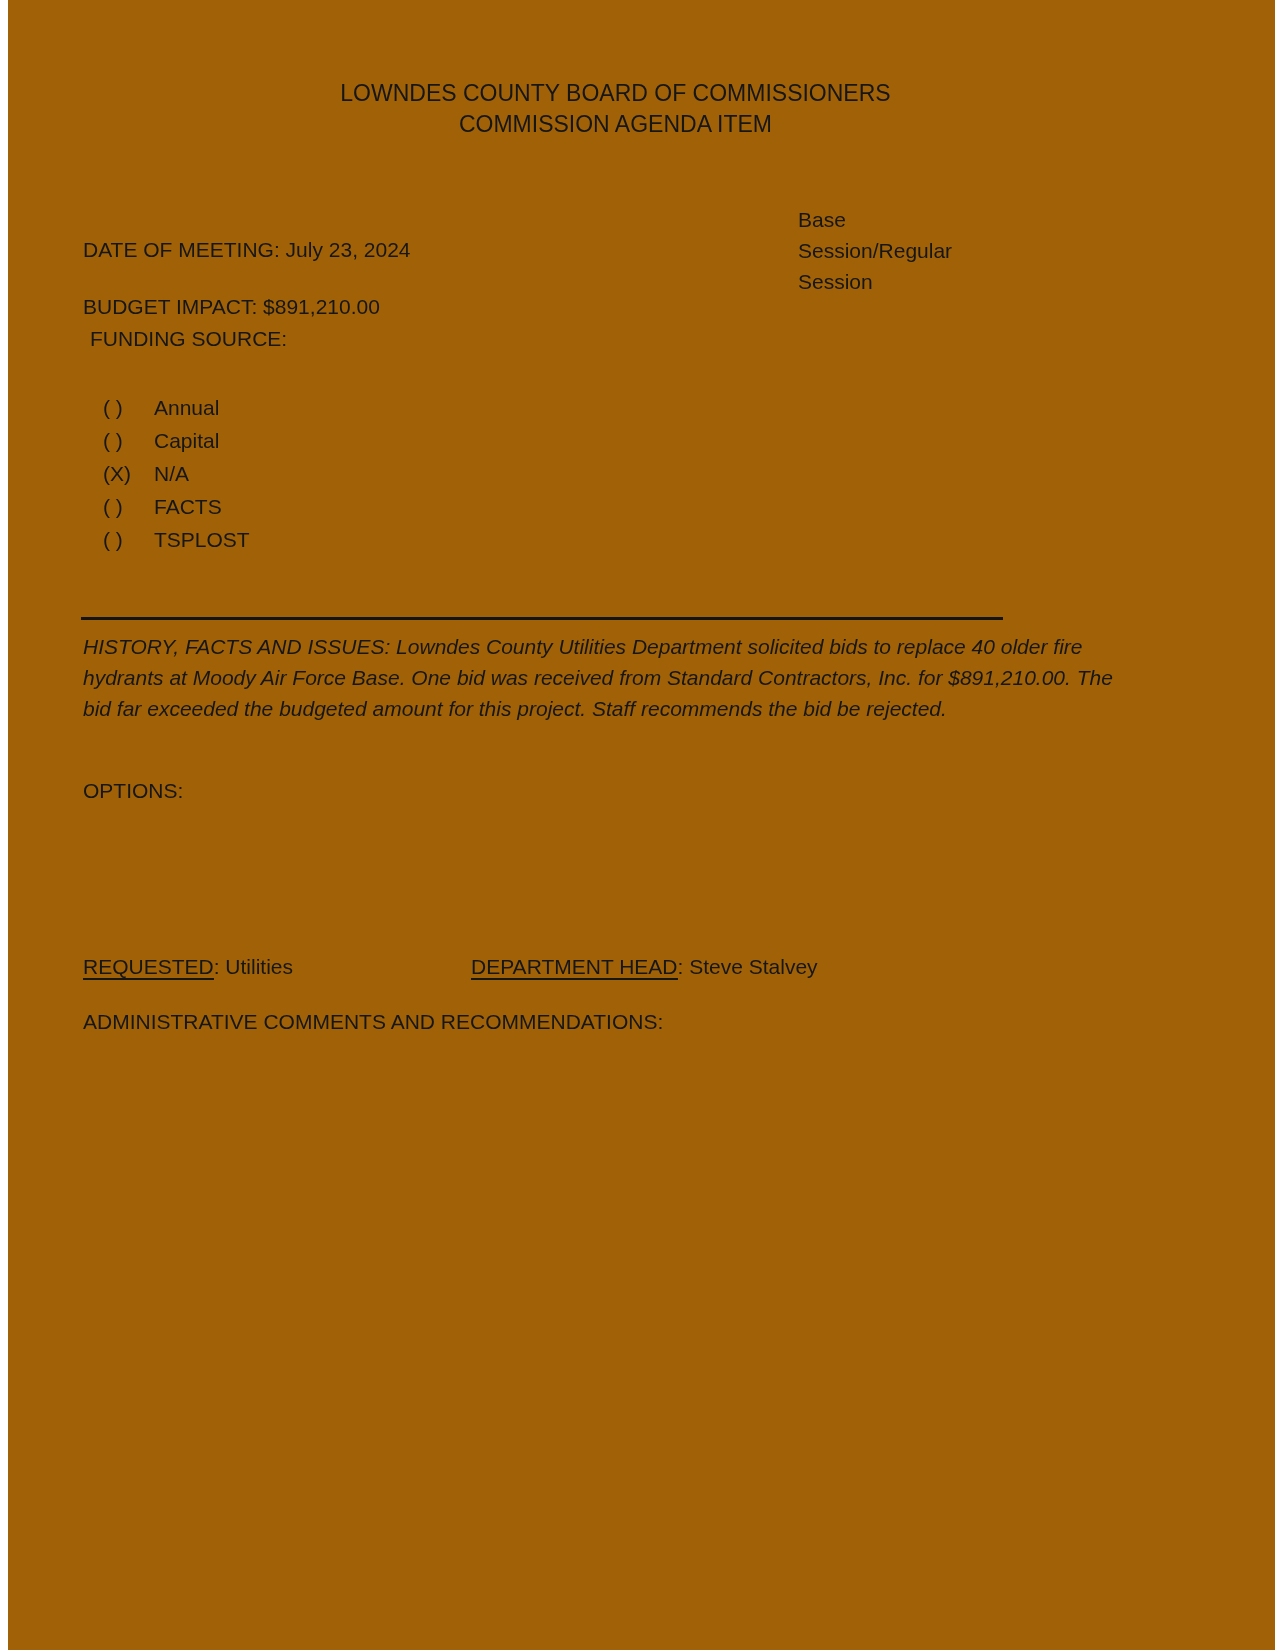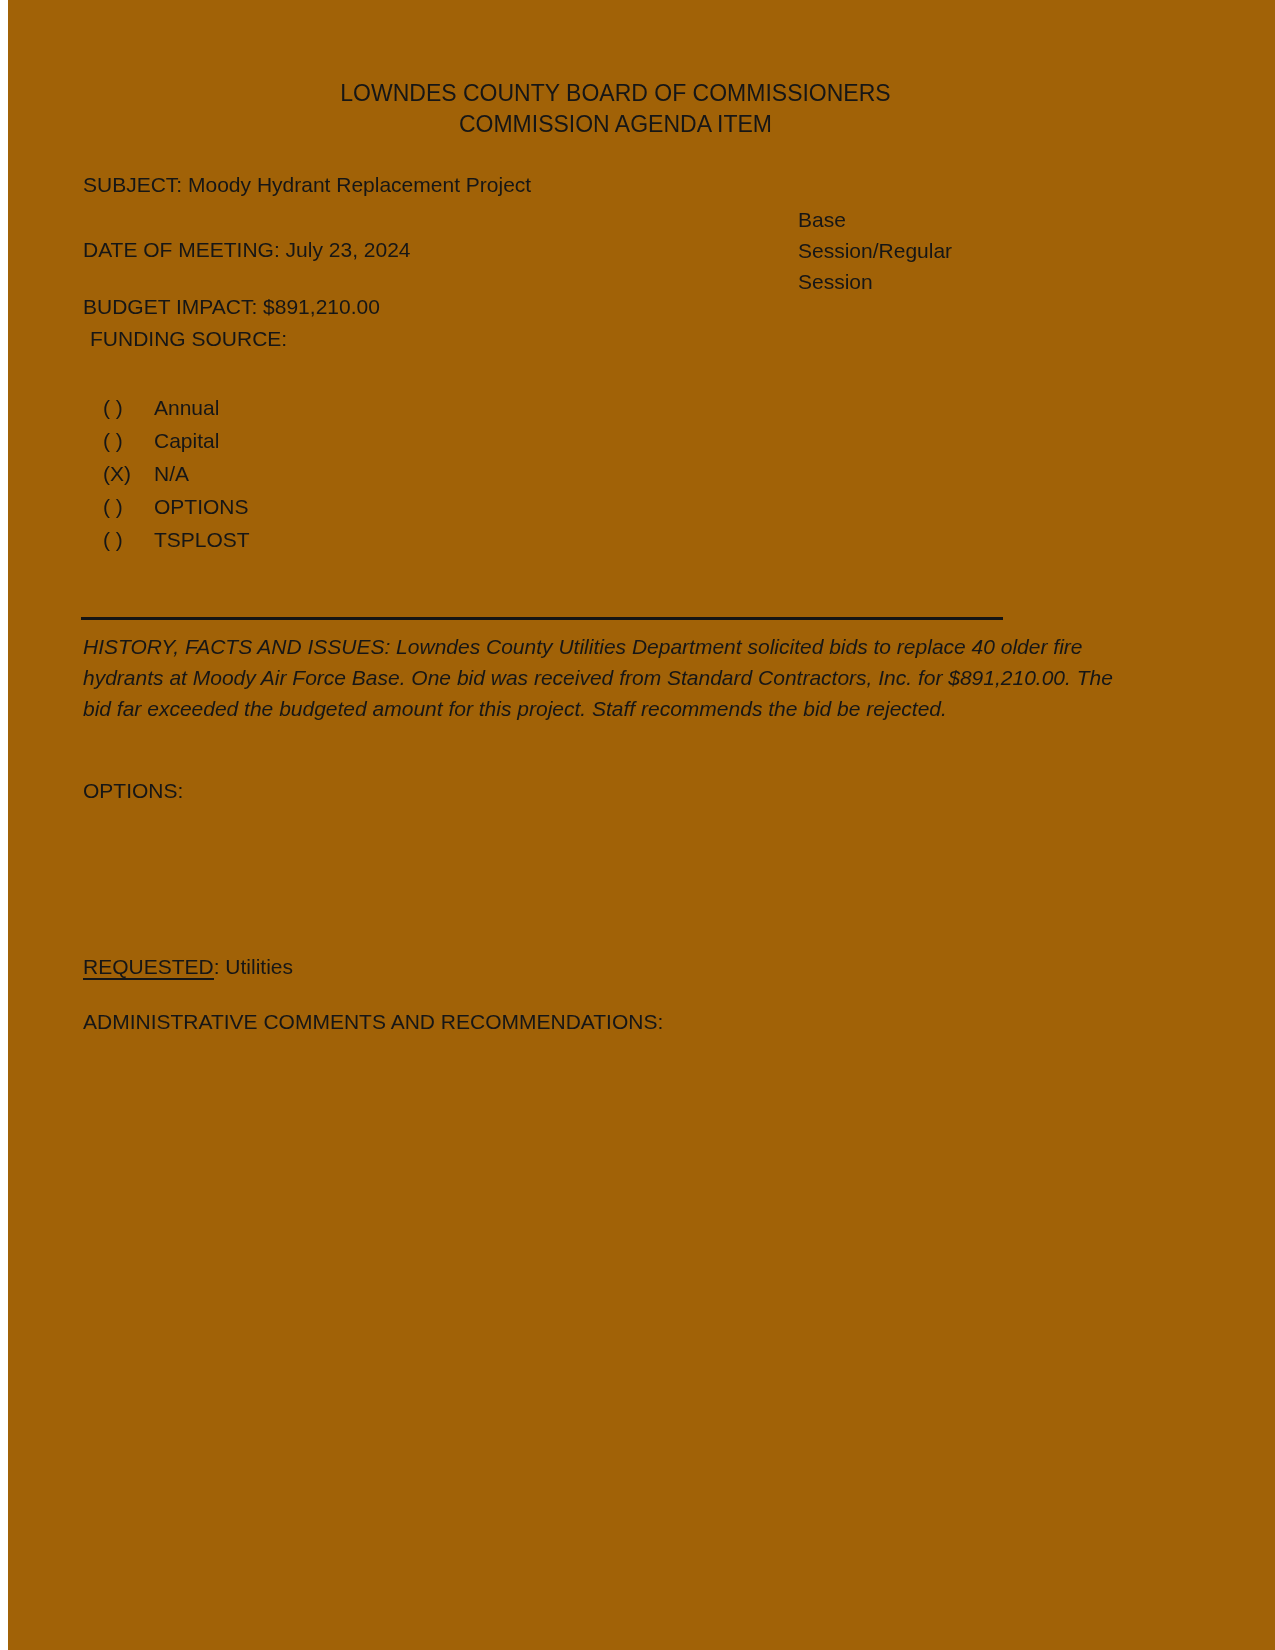--- a/index.html
+++ b/index.html
@@ -39,21 +39,20 @@
 </head>
 <body>
 
 <div class="page">
 
   <div class="title-block">
     <div>LOWNDES COUNTY BOARD OF COMMISSIONERS</div>
     <div>COMMISSION AGENDA ITEM</div>
   </div>
 
-  <div class="abs" style="left:75px; top:172px;">SUBJECT: Moody Hydrant Replacement Project</div>
 
   <div class="session-block">Base Session/Regular Session</div>
 
   <div class="abs" style="left:75px; top:237px;">DATE OF MEETING: July 23, 2024</div>
 
   <div class="abs" style="left:75px; top:294px;">BUDGET IMPACT: $891,210.00</div>
 
   <div class="abs" style="left:82px; top:326px;">FUNDING SOURCE:</div>
 
   <div class="funding-list">
@@ -64,37 +63,40 @@
     <div class="funding-row">
       <span class="mark">( )</span>
       <span>Capital</span>
     </div>
     <div class="funding-row">
       <span class="mark">(X)</span>
       <span>N/A</span>
     </div>
     <div class="funding-row">
       <span class="mark">( )</span>
-      <span>OPTIONS</span>
+      <span>FACTS</span>
     </div>
     <div class="funding-row">
       <span class="mark">( )</span>
       <span>TSPLOST</span>
     </div>
   </div>
 
   <div class="county-rule"></div>
 
   <div class="history-par">HISTORY, FACTS AND ISSUES: Lowndes County Utilities Department solicited bids to replace 40 older fire
 hydrants at Moody Air Force Base. One bid was received from Standard Contractors, Inc. for $891,210.00. The
 bid far exceeded the budgeted amount for this project. Staff recommends the bid be rejected.</div>
 
   <div class="abs" style="left:75px; top:778px;">OPTIONS:</div>
 
 
   <div class="abs" style="left:75px; top:954px;">
     <span class="ul2">REQUESTED</span><span>: </span><span>Utilities</span>
   </div>
 
+  <div class="abs" style="left:463px; top:954px;">
+    <span class="ul2">DEPARTMENT HEAD</span><span>: </span><span>Steve Stalvey</span>
+  </div>
 
   <div class="abs" style="left:75px; top:1009px;">ADMINISTRATIVE COMMENTS AND RECOMMENDATIONS:</div>
 
 </div>
 
 </body></html>

